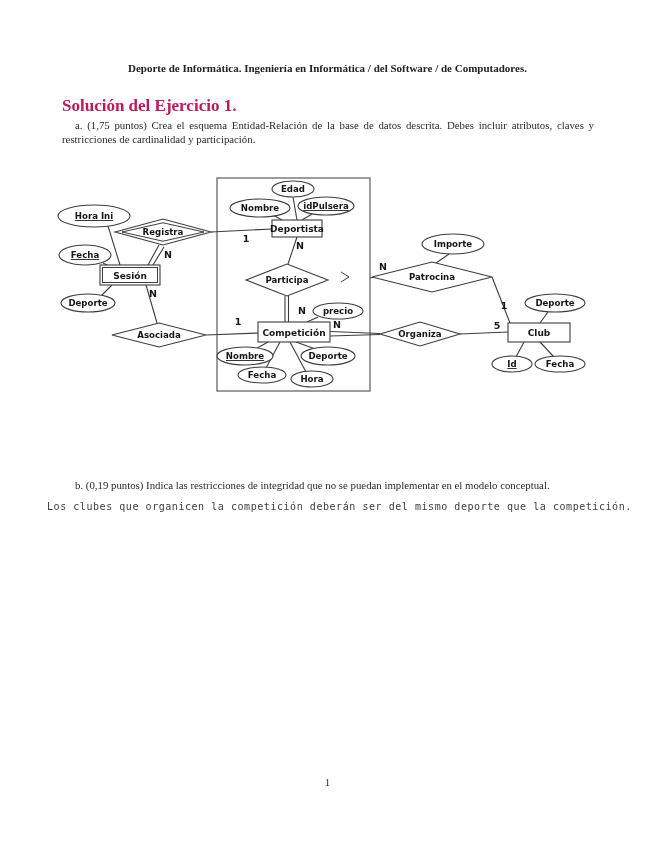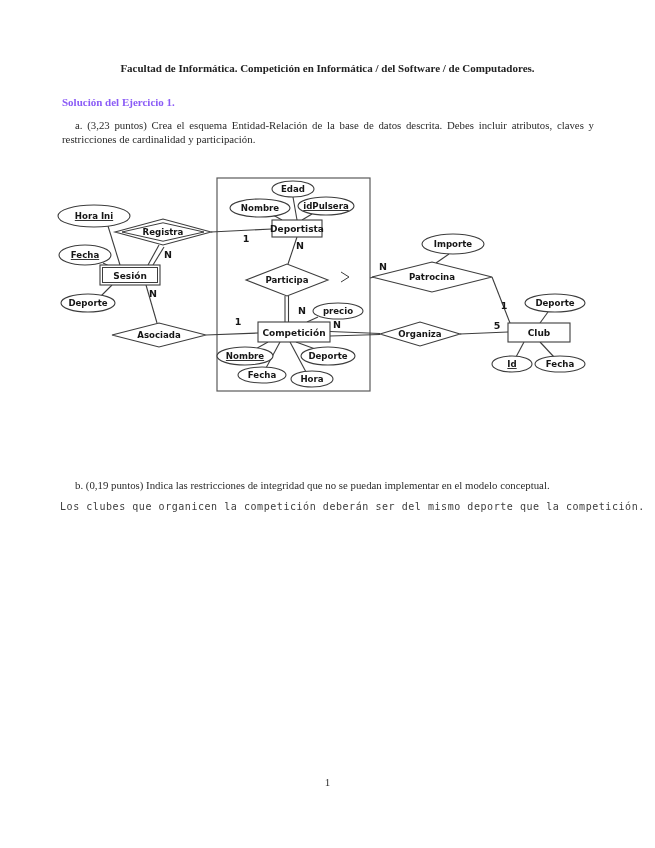--- a/index.html
+++ b/index.html
@@ -2,26 +2,26 @@
 <html><head>
 <meta charset="utf-8">
 <style>
   html,body{margin:0;padding:0;}
   body{
     width:655px;height:848px;background:#ffffff;position:relative;overflow:hidden;
     font-family:"Liberation Serif","DejaVu Serif",serif;color:#1f1f1f;
   }
   .header{position:absolute;top:61px;left:0;width:655px;text-align:center;
     font-weight:bold;font-size:11px;line-height:14px;color:#222;}
-  .section-title{position:absolute;top:96px;left:62px;font-size:11px;font-weight:bold;color:#8b5cf6;margin:0;}
+  .section-title{position:absolute;top:96px;left:62px;font-size:17px;font-weight:bold;color:#be185d;margin:0;}
   .para{position:absolute;left:62px;width:532px;font-size:10.8px;line-height:13.5px;
     text-align:justify;text-indent:13px;color:#2a2a2a;margin:0;}
   .para-a{top:119px;}
   .para-b{top:479px;}
-  .answer-b{position:absolute;top:501px;left:60px;margin:0;white-space:nowrap;
+  .answer-b{position:absolute;top:501px;left:47px;margin:0;white-space:nowrap;
     font-family:"DejaVu Sans Mono","Liberation Mono",monospace;
     font-size:10px;letter-spacing:0.55px;color:#3d3d3d;}
   .page-number{position:absolute;top:776px;left:0;width:655px;text-align:center;
     font-size:11px;color:#333;}
   .er{position:absolute;top:168px;left:40px;}
   
   .shape{fill:#ffffff;stroke:#3d3d3d;stroke-width:1.1;}
   .shape-thin{fill:none;stroke:#3d3d3d;stroke-width:1;}
   .aggbox{fill:none;stroke:#5a5a5a;stroke-width:1.2;}
   .edge{stroke:#3d3d3d;stroke-width:1.1;fill:none;}
@@ -30,26 +30,26 @@
   .elabel{font-family:"DejaVu Sans","Liberation Sans",sans-serif;font-size:9px;
     font-weight:600;fill:#161616;text-anchor:middle;}
   .card{font-family:"DejaVu Sans","Liberation Sans",sans-serif;font-size:9.5px;
     font-weight:700;fill:#161616;text-anchor:middle;}
   .key{text-decoration:underline;}
 </style>
 </head>
 <body>
 
 <div class="header">
-  <div>Facultad de Informática. Competición en Informática / del Software / de Computadores.</div>
+  <div>Deporte de Informática. Ingeniería en Informática / del Software / de Computadores.</div>
 </div>
 
 <h1 class="section-title">Solución del Ejercicio 1.</h1>
 
-<p class="para para-a">a. (3,23 puntos) Crea el esquema Entidad-Relación de la base de datos descrita. Debes incluir atributos, claves y restricciones de cardinalidad y participación.</p>
+<p class="para para-a">a. (1,75 puntos) Crea el esquema Entidad-Relación de la base de datos descrita. Debes incluir atributos, claves y restricciones de cardinalidad y participación.</p>
 
 <svg class="er" width="580" height="235" viewBox="0 0 580 235" xmlns="http://www.w3.org/2000/svg">
 
   <rect class="aggbox" x="177" y="10" width="153" height="213"></rect>
 
   <line class="edge" x1="68" y1="58" x2="80" y2="97"></line>
   <line class="edge" x1="63" y1="95" x2="73" y2="100"></line>
   <line class="edge" x1="60" y1="129" x2="72" y2="117"></line>
   <line class="edge" x1="171" y1="64" x2="232" y2="61"></line>
   <line class="edge" x1="119" y1="77" x2="108" y2="97"></line>

